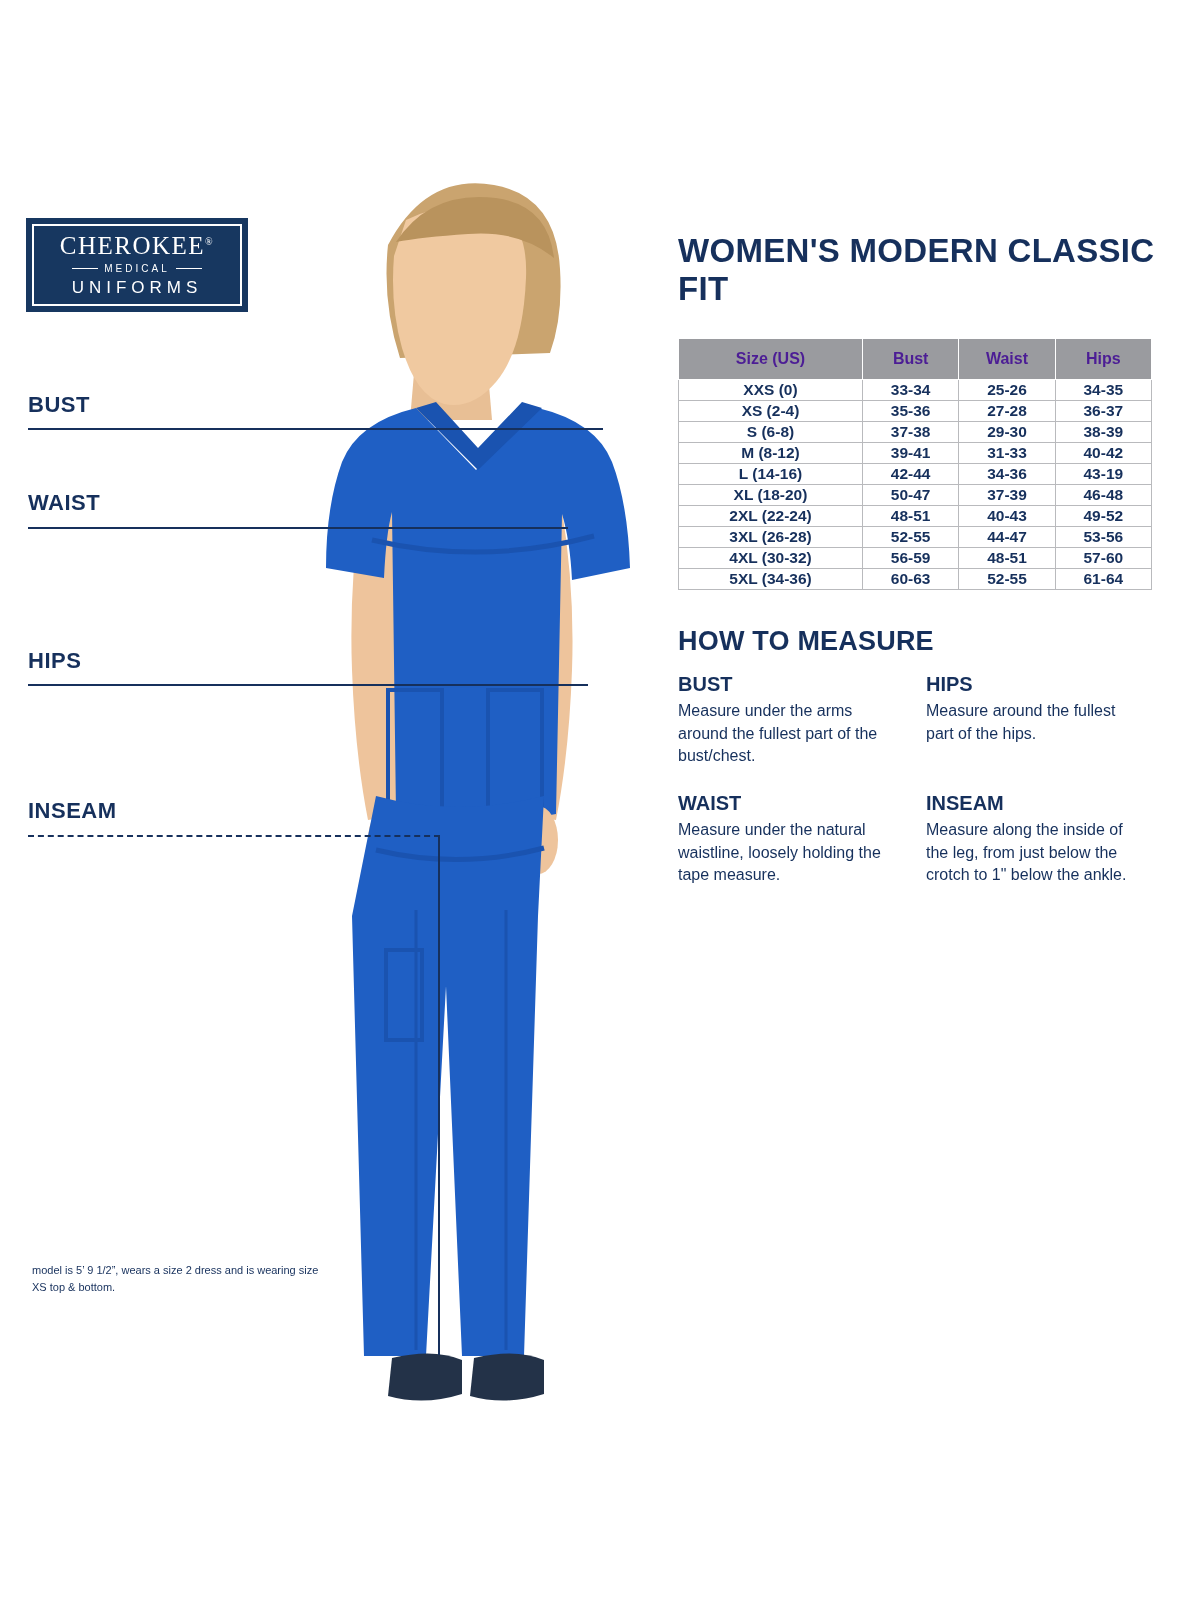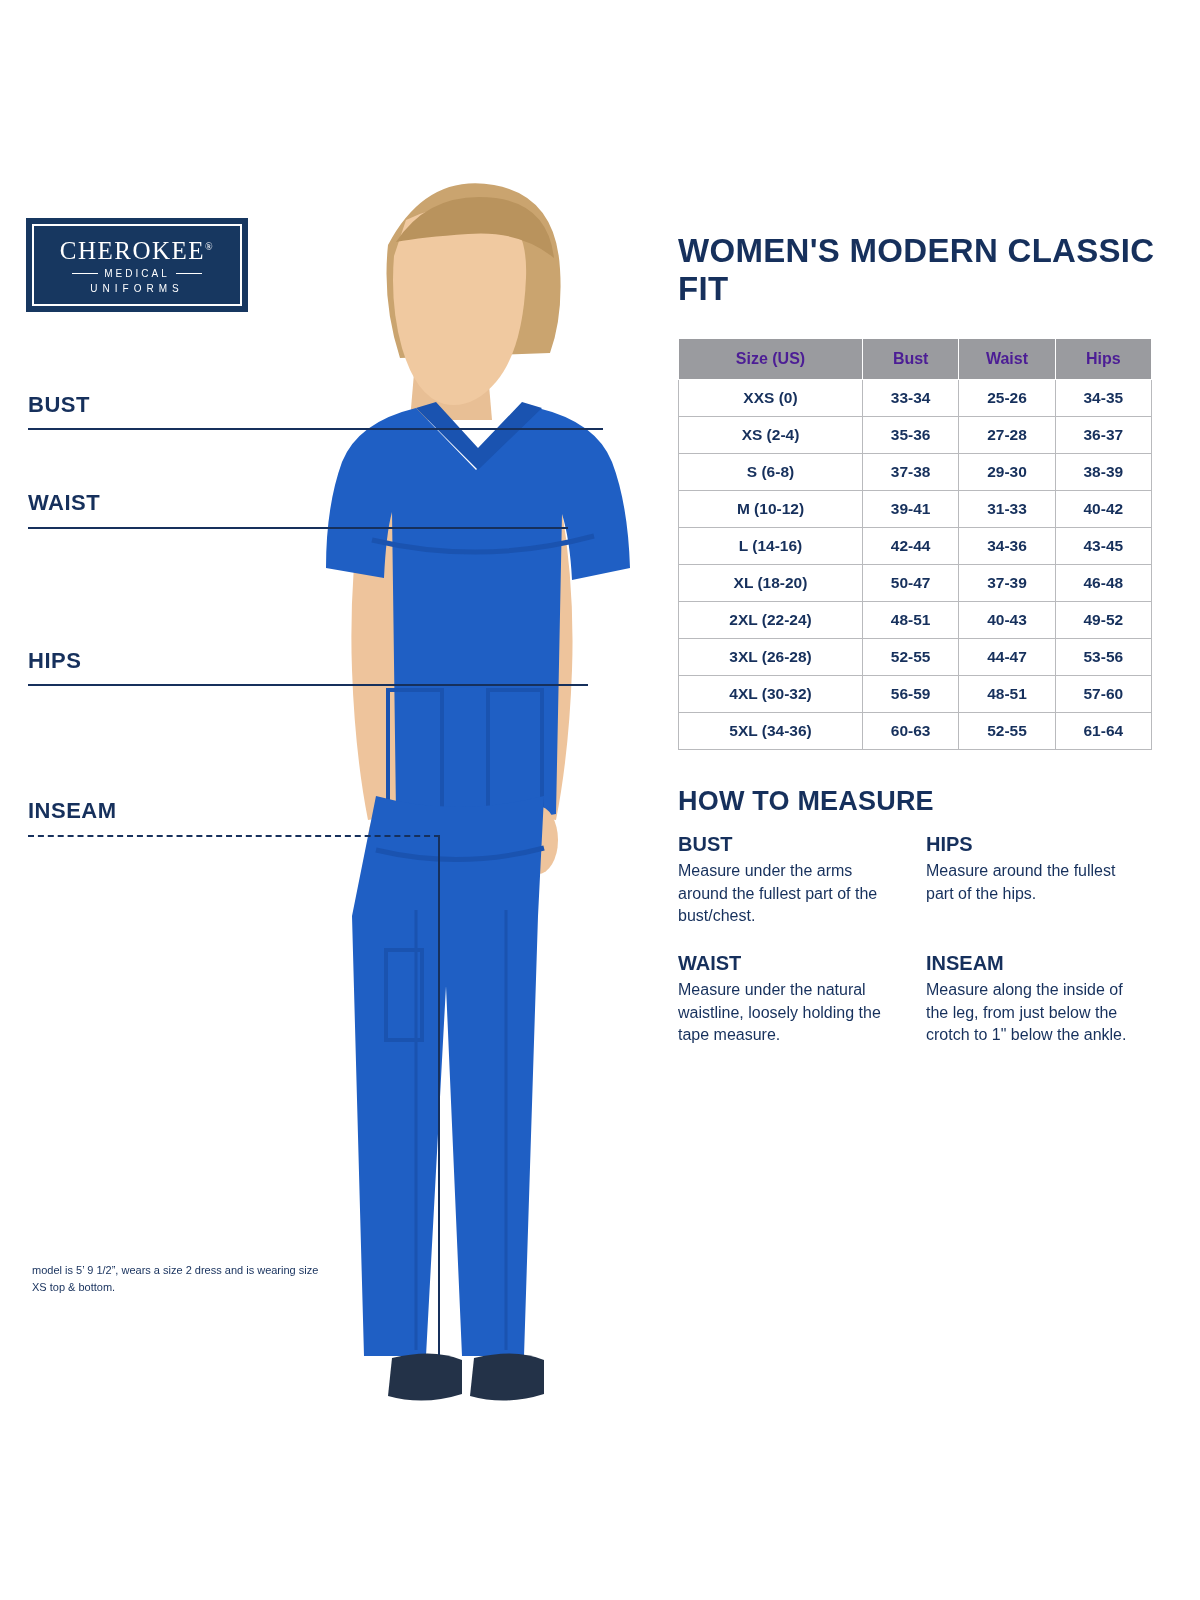--- a/index.html
+++ b/index.html
@@ -34,21 +34,21 @@
     position: relative;
   }
   .logo-main .reg { font-size: 10px; vertical-align: super; }
   .logo-sub1 {
     font-size: 10px; letter-spacing: 3px; margin-top: 3px;
     display: flex; align-items: center; gap: 6px;
   }
   .logo-sub1:before, .logo-sub1:after {
     content: ""; display: block; width: 26px; height: 1px; background: #ffffff;
   }
-  .logo-sub2 { font-size: 10px; letter-spacing: 5px; margin-top: 4px; }
+  .logo-sub2 { font-size: 17px; letter-spacing: 5px; margin-top: 4px; }
 
   
   .model-area {
     position: absolute; left: 220px; top: 150px;
     width: 430px; height: 1300px;
     overflow: hidden;
   }
   
   .model-svg { position: absolute; left: 0; top: 0; }
 
@@ -91,21 +91,21 @@
     font-weight: 700;
     padding: 11px 4px;
     border: 1px solid #ffffff;
     text-align: center;
   }
   table.size-table th.size-col { width: 184px; }
   table.size-table td {
     border: 1px solid #b9babd;
     font-size: 15.5px;
     font-weight: 700;
-    padding: 9px 4px;
+    padding: 1px 4px;
     text-align: center;
     color: #16305c;
   }
 
   
   .htm-title {
     margin-top: 36px;
     font-size: 27px; font-weight: 700; color: #16305c; letter-spacing: 0.2px;
   }
   .htm-grid {
@@ -215,30 +215,30 @@
             <td>27-28</td>
             <td>36-37</td>
           </tr>
         <tr>
             <td>S (6-8)</td>
             <td>37-38</td>
             <td>29-30</td>
             <td>38-39</td>
           </tr>
         <tr>
-            <td>M (10-12)</td>
+            <td>M (8-12)</td>
             <td>39-41</td>
             <td>31-33</td>
             <td>40-42</td>
           </tr>
         <tr>
             <td>L (14-16)</td>
             <td>42-44</td>
             <td>34-36</td>
-            <td>43-45</td>
+            <td>43-19</td>
           </tr>
         <tr>
             <td>XL (18-20)</td>
             <td>50-47</td>
             <td>37-39</td>
             <td>46-48</td>
           </tr>
         <tr>
             <td>2XL (22-24)</td>
             <td>48-51</td>

